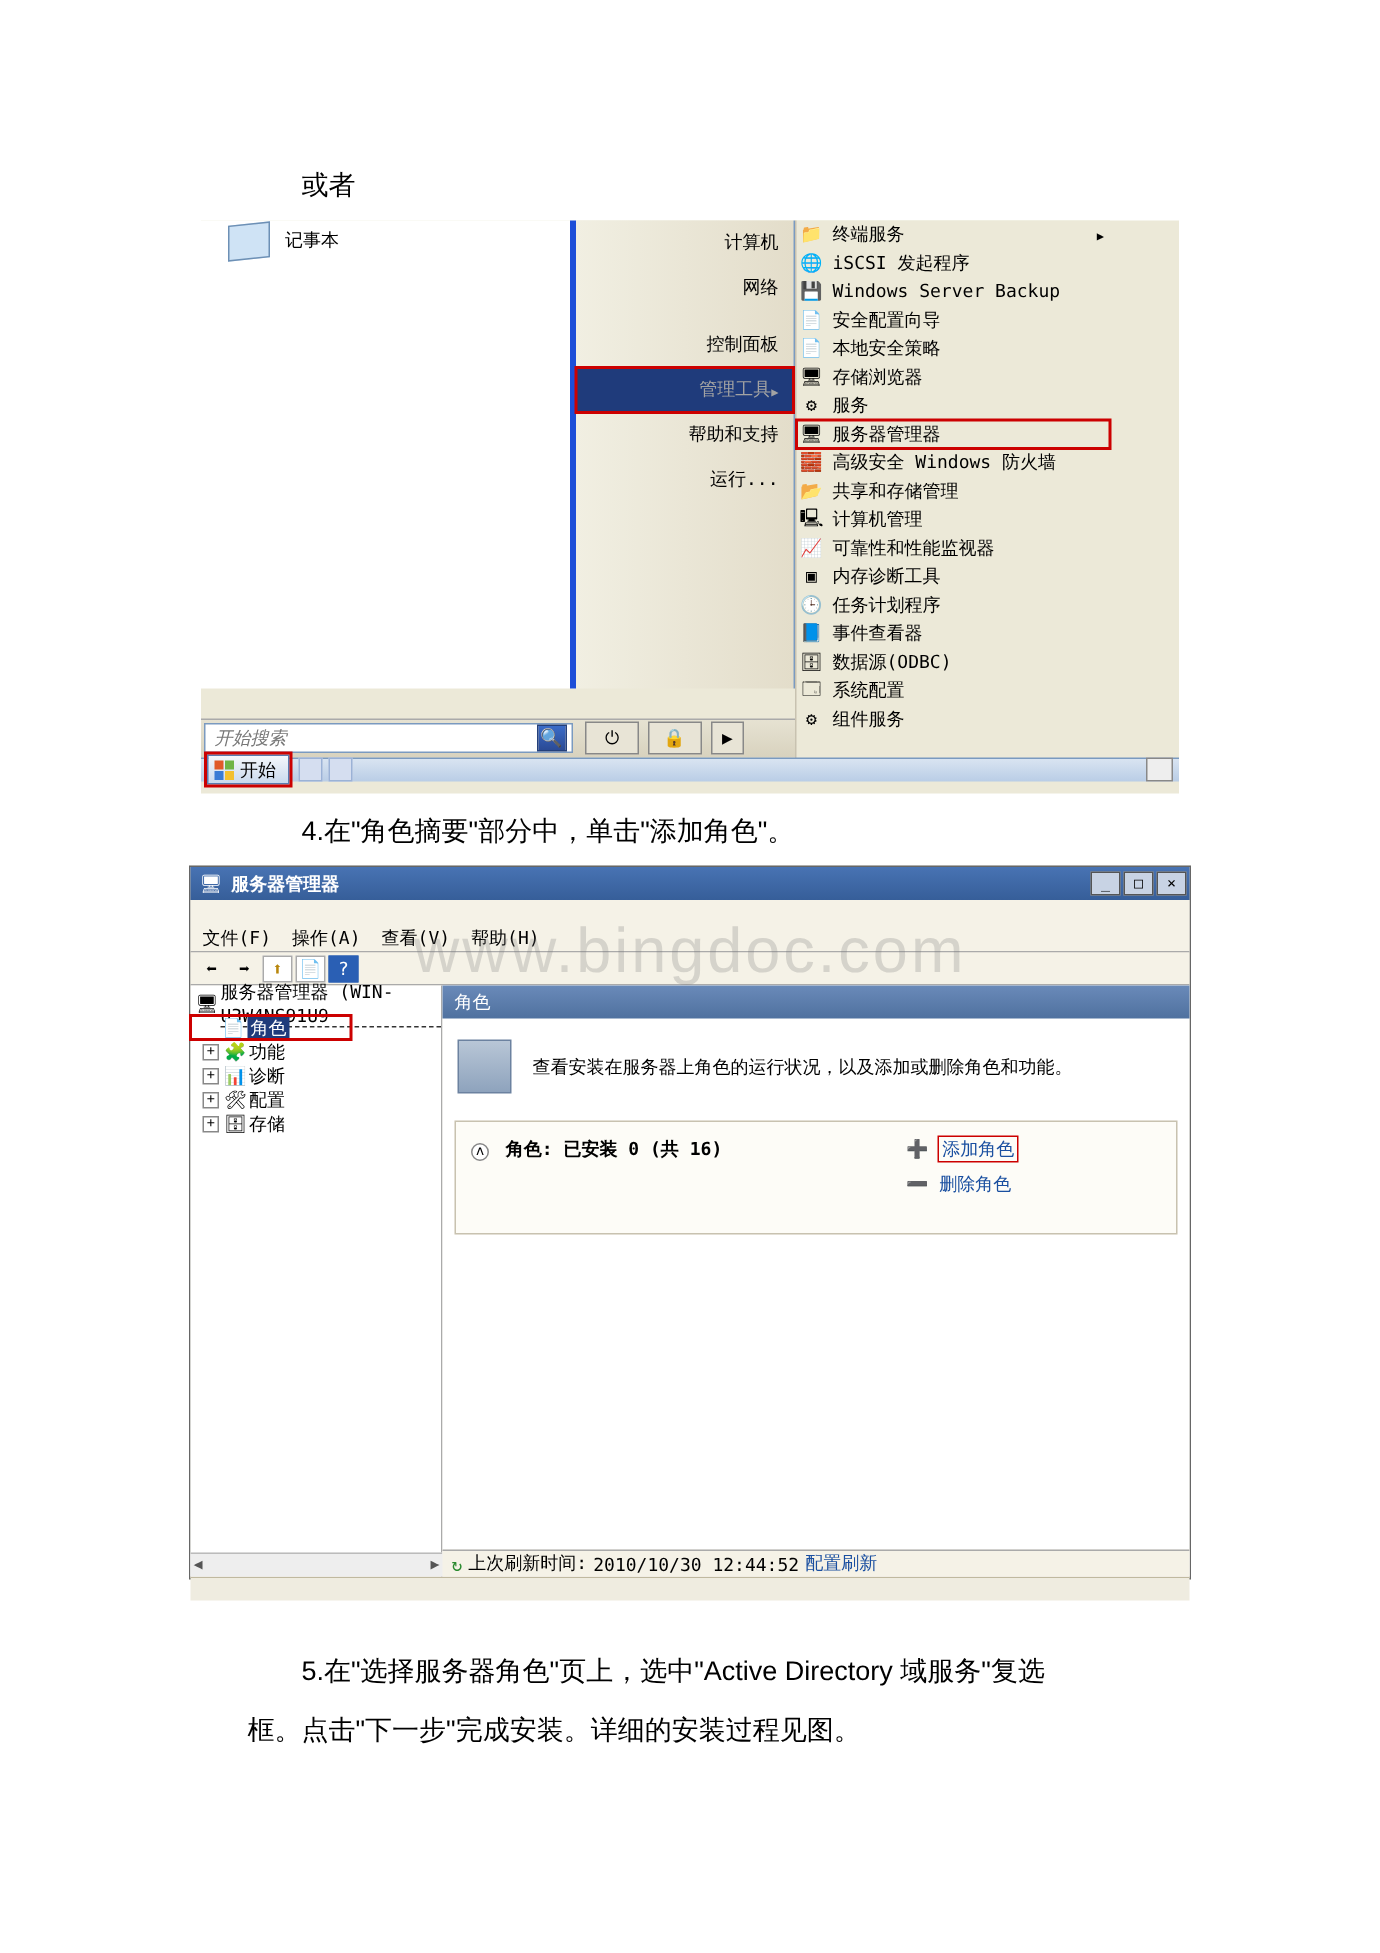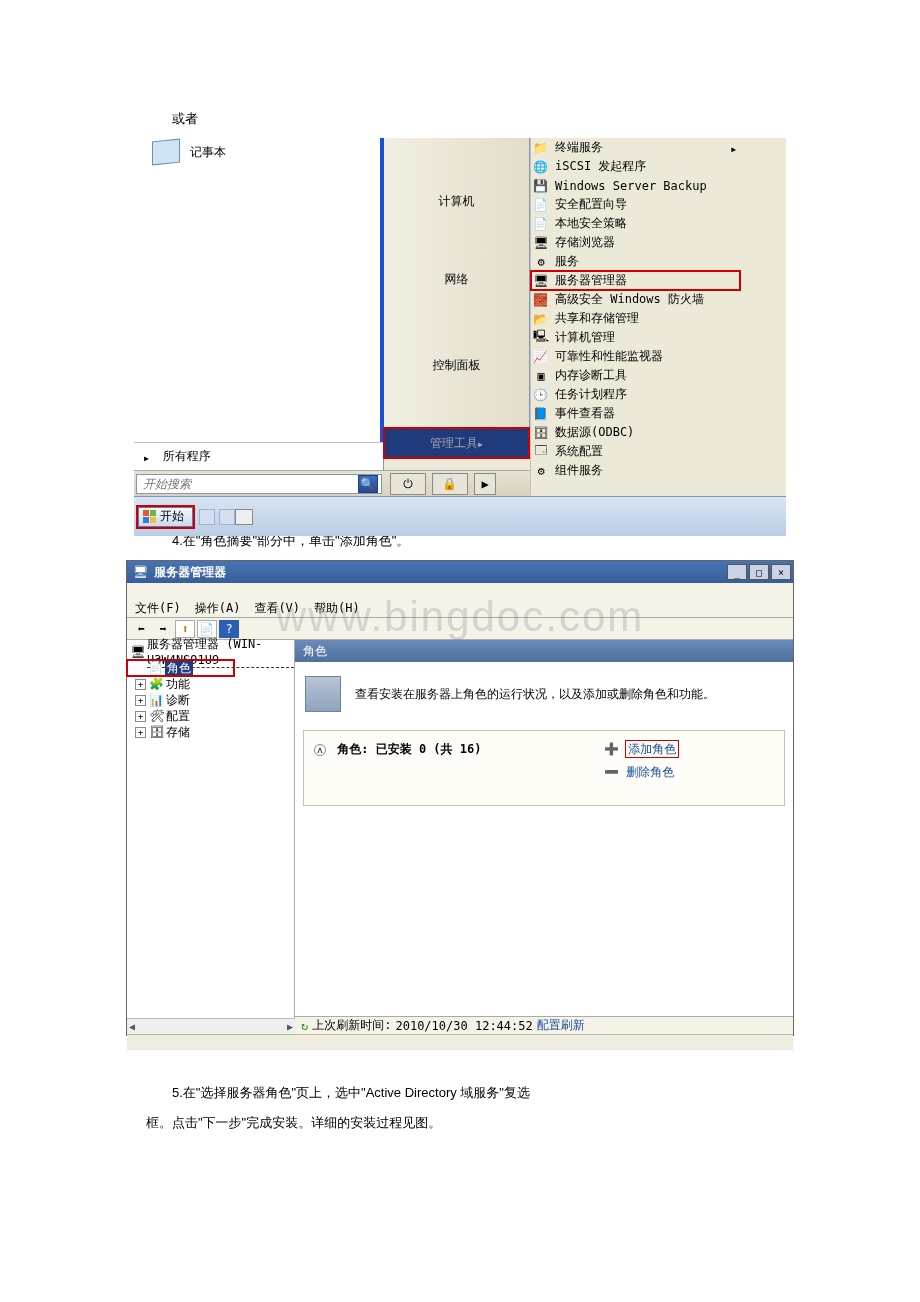--- a/index.html
+++ b/index.html
@@ -8,23 +8,23 @@
     background: #fff;
     font-family: "Microsoft YaHei", "SimSun", Arial, sans-serif;
     font-size: 14px;
     color: #000;
     width: 920px;
   }
   .page {
     padding: 100px 110px 200px 110px;
   }
   .prose {
-    font-size: 13px;
+    font-size: 18px;
     line-height: 1.7;
-    margin: 8px 36px;
+    margin: 8px 55px;
   }
   .indent { text-indent: 2em; }
 
   
   .shot {
     display: block;
     margin: 4px auto 10px auto;
     background: #ece9d8;
   }
   .shot1 {
@@ -51,21 +51,21 @@
   .s1-mid {
     position: absolute;
     left: 250px; top: 0;
     width: 146px; height: 312px;
     background: linear-gradient(to right,#f1efe2,#e3ddca);
     border-right: 1px solid #7a9ac0;
   }
   .s1-mid-item {
     height: 30px;
     padding: 0 10px;
-    display: flex; align-items: center; justify-content: center; margin-top: 48px;
+    display: flex; align-items: center; justify-content: flex-end;
   }
   .s1-mid-item.sel {
     background: #1f3b7b;
     color: #a3a3a3;
     outline: 2px solid #c00;
     outline-offset: -1px;
   }
   .s1-admin {
     position: absolute;
     left: 396px; top: 0;
@@ -125,24 +125,24 @@
   .s1-ctrls .cbtn {
     width: 36px; height: 22px;
     border: 1px solid #888;
     background: #e8e4d6;
     display: inline-flex; align-items: center; justify-content: center;
     margin-left: 6px;
   }
   .s1-taskbar {
     position: absolute;
     left: 0; top: 358px;
-    width: 652px; height: 40px;
+    width: 652px; height: 16px;
     background: linear-gradient(#d9e4f1,#b9cde6);
     border-top: 1px solid #7a9ac0;
-    display: flex; align-items: center; 
+    display: flex; align-items: center; justify-content: space-between;
     padding: 0 4px;
   }
   .s1-start {
     height: 20px;
     padding: 0 8px 0 4px;
     display: inline-flex; align-items: center; gap: 4px;
     border: 1px solid #5a7bb0;
     background: linear-gradient(#f4f7fb,#cadaee);
     outline: 2px solid #c00;
   }
@@ -296,24 +296,20 @@
 
   <div class="shot shot1">
 
     <div class="s1-left">
       <div class="s1-left-item">
         <span style="width:28px;height:24px;background:#cfe3f5;border:1px solid #6d90b5;transform:skewY(-6deg);display:inline-block;"></span>
         <span>记事本</span>
       </div>
     </div>
 
-    <div class="s1-allprog">
-      <span class="arrow-right"></span>
-      <span>所有程序</span>
-    </div>
 
     <div class="s1-mid">
       <div class="s1-mid-item">
           <span>计算机</span>
         </div>
       <div class="s1-mid-item">
           <span>网络</span>
         </div>
       <div style="height:8px;"></div>
       <div class="s1-mid-item">

